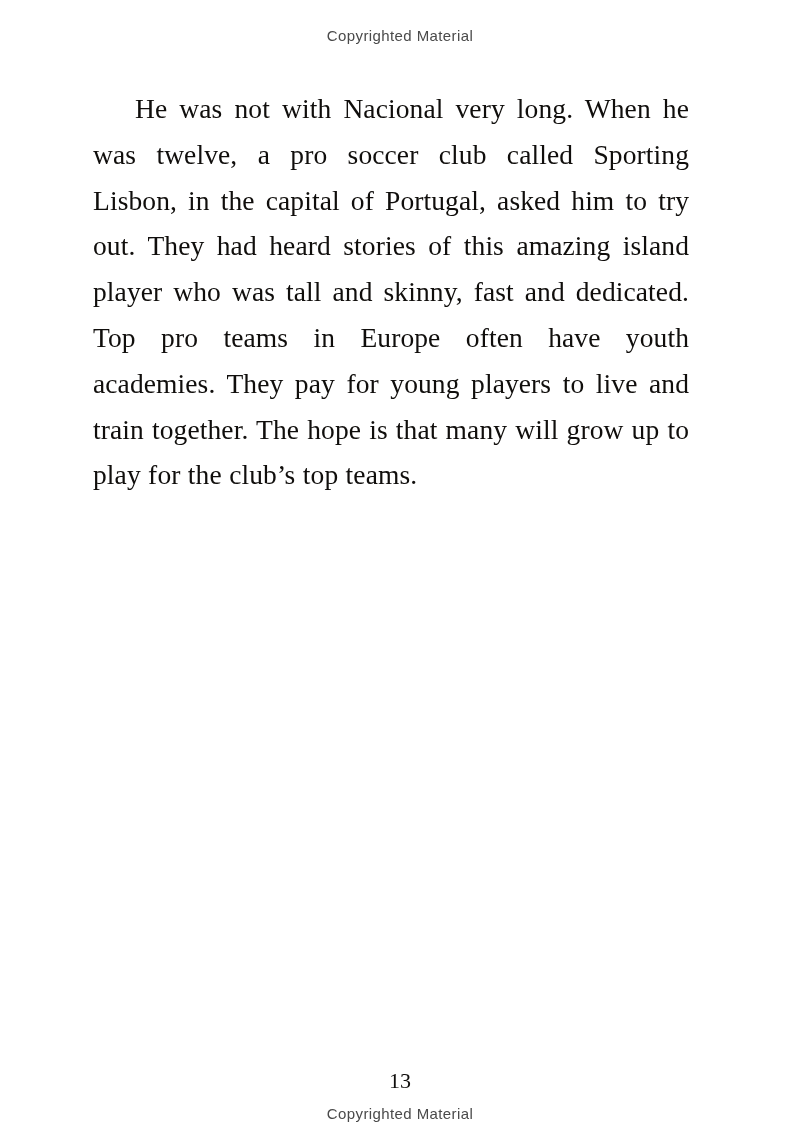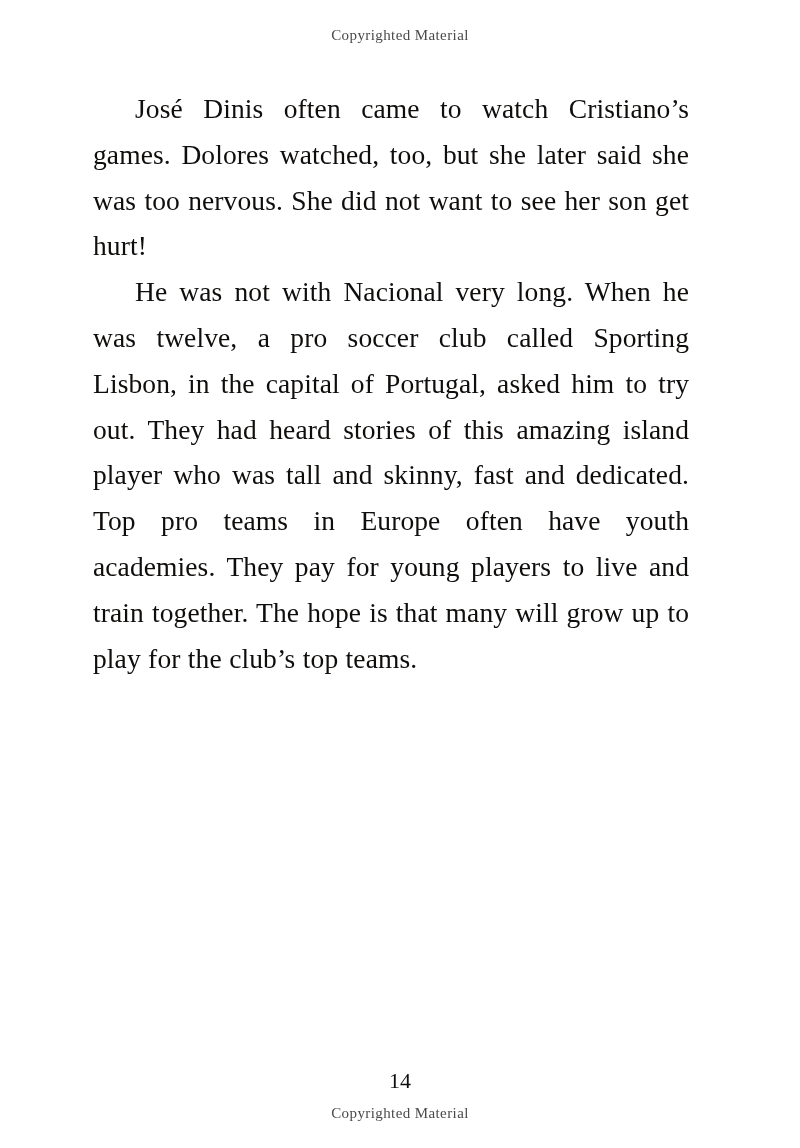--- a/index.html
+++ b/index.html
@@ -21,21 +21,21 @@
     width: 800px;
     height: 1148px;
     box-sizing: border-box;
   }
 
   .watermark {
     position: absolute;
     left: 0;
     width: 100%;
     text-align: center;
-    font-family: Liberation Serif, serif;
+    font-family: Liberation Sans, sans-serif;
     font-size: 15px;
     letter-spacing: 0.4px;
     color: #4a4a4a;
   }
   .watermark-top {
     top: 27px;
   }
   .watermark-bottom {
     bottom: 26px;
   }
@@ -71,21 +71,20 @@
   }
 </style>
 </head>
 <body>
 
 <div class="page">
 
   <div class="watermark watermark-top">Copyrighted Material</div>
 
   <div class="body-text">
-    <p>José Dinis often came to watch Cristiano’s games. Dolores watched, too, but she later said she was too nervous. She did not want to see her son get hurt!</p>
     <p>He was not with Nacional very long. When he was twelve, a pro soccer club called Sporting Lisbon, in the capital of Portugal, asked him to try out. They had heard stories of this amazing island player who was tall and skinny, fast and dedicated. Top pro teams in Europe often have youth academies. They pay for young players to live and train together. The hope is that many will grow up to play for the club’s top teams.</p>
   </div>
 
-  <div class="folio">14</div>
+  <div class="folio">13</div>
 
   <div class="watermark watermark-bottom">Copyrighted Material</div>
 
 </div>
 
 </body></html>

